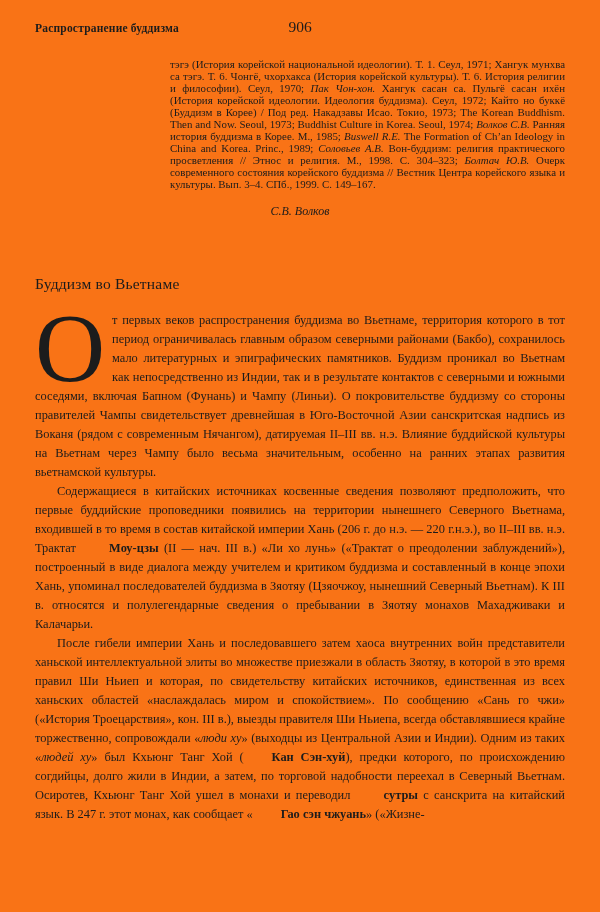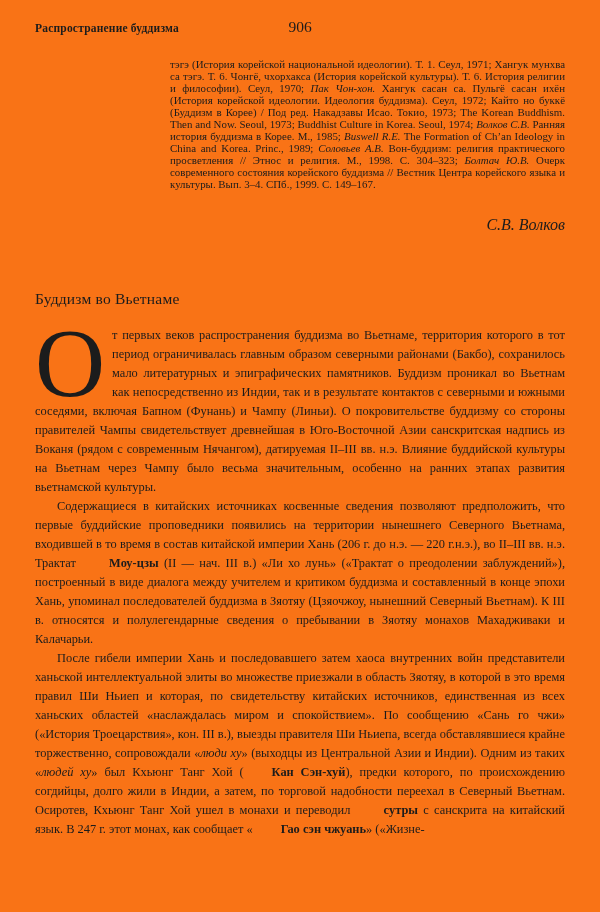--- a/index.html
+++ b/index.html
@@ -41,24 +41,24 @@
     font-size: 15.5px;
   }
   
   .biblio {
     margin: 16px 0 0 135px;
     font-size: 10.9px;
     line-height: 12px;
     text-align: justify;
   }
   .signature {
-    margin-top: 26px;
-    text-align: right;
+    margin-top: 14px;
+    text-align: center;
     font-style: italic;
-    font-size: 16px;
+    font-size: 12px;
   }
   
   .section-heading {
     margin-top: 56px;
     font-size: 15.5px;
     font-weight: normal;
     letter-spacing: 0.2px;
   }
   .body-text {
     margin-top: 18px;

